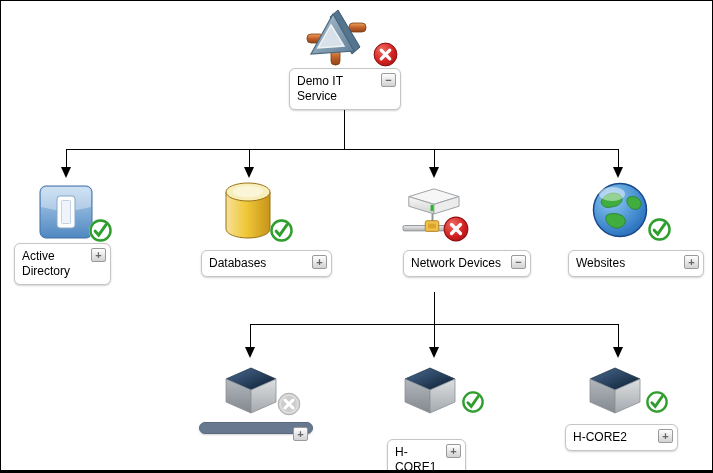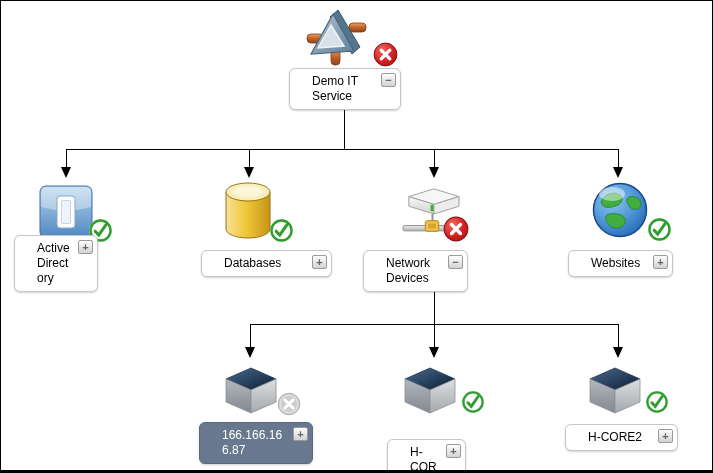--- a/index.html
+++ b/index.html
@@ -10,21 +10,21 @@
   .edge.h{height:1px;}
   .edge.v{width:1px;}
   .arrow{position:absolute;width:0;height:0;margin-left:-5px;
          border-left:5px solid transparent;border-right:5px solid transparent;
          border-top:11px solid #000;}
   .icon{position:absolute;}
   .badge{position:absolute;}
   .node-label{position:absolute;box-sizing:border-box;background:#fff;
               border:1px solid #c6c6c6;border-radius:6px;
               box-shadow:0 1px 2px rgba(0,0,0,.18);
-              padding:5px 26px 5px 22px;font-size:12px;line-height:15px;color:#000;}
+              padding:5px 26px 5px 7px;font-size:12px;line-height:15px;color:#000;}
   .node-label .txt{display:block;overflow-wrap:break-word;}
   .node-label.selected{background:#68788e;border-color:#596a80;color:#fff;}
   .expander{position:absolute;top:4px;right:4px;width:15px;height:14px;
             box-sizing:border-box;border:1px solid #9a9a9a;border-radius:2px;
             background:linear-gradient(#fefefe,#d2d2d2);color:#666;
             font-size:11px;line-height:11px;font-weight:bold;text-align:center;
             padding:0;cursor:pointer;font-family:"Liberation Sans",sans-serif;}
 </style>
 </head>
 <body>
@@ -126,21 +126,21 @@
     <rect x="1" y="1" width="52" height="52" rx="6" fill="url(#gAd)" stroke="#3e6fa5"></rect>
     <path d="M2,8 a6,6 0 0 1 6,-6 h38 a6,6 0 0 1 6,6 v14 q-25,7 -50,0 z" fill="#ffffff" opacity="0.35"></path>
     <rect x="18" y="11" width="18" height="32" rx="3" fill="#fdfdfd" stroke="#89a7c4"></rect>
     <rect x="22.5" y="15.5" width="9" height="23" rx="1" fill="#eef4fa" stroke="#c2d4e4"></rect>
   </svg>
   <svg class="badge" style="left:87px;top:217px" width="25" height="25" viewBox="0 0 25 25">
     <circle cx="12.5" cy="12.5" r="11" fill="#fff" stroke="#cfe8cb"></circle>
     <circle cx="12.5" cy="12.5" r="10" fill="#fff" stroke="#2f9e2f" stroke-width="2.4"></circle>
     <path d="M7.2,13.2 l3.5,3.9 l7.2,-10.3" stroke="#2f9e2f" stroke-width="3" fill="none" stroke-linecap="round"></path>
   </svg>
-  <div class="node-label" style="left:13px;top:234px;width:84px">
+  <div class="node-label" style="left:13px;top:242px;width:97px">
     <span class="txt">Active Directory</span>
     <button class="expander">+</button>
   </div>
 
   <svg class="icon" style="left:222px;top:181px" width="50" height="58" viewBox="0 0 50 58">
     <path d="M3,10 L3,47 A22,9 0 0 0 47,47 L47,10 Z" fill="url(#gDb)" stroke="#9a7113"></path>
     <ellipse cx="25" cy="10" rx="22" ry="9" fill="#f7eebc" stroke="#9a7113"></ellipse>
     <ellipse cx="25" cy="9.5" rx="15" ry="5.5" fill="#fbf6d8"></ellipse>
   </svg>
   <svg class="badge" style="left:268px;top:217px" width="25" height="25" viewBox="0 0 25 25">
@@ -160,54 +160,53 @@
     <rect x="32.5" y="20.5" width="3" height="6.5" fill="#2db32d"></rect>
     <rect x="33.5" y="30" width="2" height="10" fill="#8f9599"></rect>
     <rect x="4" y="42" width="60" height="5.5" rx="1.5" fill="url(#gBar)" stroke="#8a9094"></rect>
     <rect x="27" y="37" width="14" height="11" rx="2" fill="#eec24a" stroke="#b5821e"></rect>
     <rect x="30" y="40" width="8" height="5" fill="#d9a32c"></rect>
   </svg>
   <svg class="badge" style="left:442px;top:215px" width="26" height="26" viewBox="0 0 25 25">
     <circle cx="12.5" cy="12.5" r="11.4" fill="url(#gRed)" stroke="#8c0c0e"></circle>
     <path d="M8.2,8.2 L16.8,16.8 M16.8,8.2 L8.2,16.8" stroke="#fff" stroke-width="3.2" stroke-linecap="round"></path>
   </svg>
-  <div class="node-label" style="left:362px;top:249px;width:105px">
+  <div class="node-label" style="left:402px;top:249px;width:128px">
     <span class="txt">Network Devices</span>
     <button class="expander">−</button>
   </div>
 
   <svg class="icon" style="left:590px;top:180px" width="58" height="58" viewBox="0 0 58 58">
     <circle cx="29" cy="29" r="26.5" fill="url(#gGlobe)" stroke="#17488a" stroke-width="1.5"></circle>
     <path d="M10,21 C13,12 24,10 29,14 C33,17 31,23 25,25 C18,27 12,28 10,21 Z" fill="#3fae3f" stroke="#2b7d2b" stroke-width="0.8"></path>
     <path d="M38,16 C44,14 50,18 50,23 C50,28 44,30 40,27 C36,24 34,18 38,16 Z" fill="#3fae3f" stroke="#2b7d2b" stroke-width="0.8"></path>
     <path d="M16,34 C22,31 32,33 34,38 C36,43 30,48 24,47 C18,46 12,38 16,34 Z" fill="#3fae3f" stroke="#2b7d2b" stroke-width="0.8"></path>
     <ellipse cx="21" cy="13" rx="13" ry="7" fill="#ffffff" opacity="0.45"></ellipse>
   </svg>
   <svg class="badge" style="left:646px;top:216px" width="25" height="25" viewBox="0 0 25 25">
     <circle cx="12.5" cy="12.5" r="11" fill="#fff" stroke="#cfe8cb"></circle>
     <circle cx="12.5" cy="12.5" r="10" fill="#fff" stroke="#2f9e2f" stroke-width="2.4"></circle>
     <path d="M7.2,13.2 l3.5,3.9 l7.2,-10.3" stroke="#2f9e2f" stroke-width="3" fill="none" stroke-linecap="round"></path>
   </svg>
-  <div class="node-label" style="left:567px;top:249px;width:105px">
+  <div class="node-label" style="left:567px;top:249px;width:136px">
     <span class="txt">Websites</span>
     <button class="expander">+</button>
   </div>
 
   <svg class="icon" style="left:223px;top:365px" width="54" height="50" viewBox="0 0 54 50">
     <polygon points="27,2 52,13 27,24 2,13" fill="url(#gCubeTop)" stroke="#25384c" stroke-width="0.8"></polygon>
     <polygon points="2,13 27,24 27,47 2,36" fill="url(#gCubeL)" stroke="#8a9096" stroke-width="0.8"></polygon>
     <polygon points="52,13 27,24 27,47 52,36" fill="url(#gCubeR)" stroke="#8a9096" stroke-width="0.8"></polygon>
   </svg>
   <svg class="badge" style="left:276px;top:391px" width="24" height="24" viewBox="0 0 24 24">
     <circle cx="12" cy="12" r="10.8" fill="#cdcdcd" stroke="#b0b0b0"></circle>
     <circle cx="12" cy="12" r="8.8" fill="none" stroke="#e0e0e0" stroke-width="1.6"></circle>
     <path d="M8,8 L16,16 M16,8 L8,16" stroke="#fff" stroke-width="3" stroke-linecap="round"></path>
   </svg>
   <div class="node-label selected" style="left:198px;top:421px;width:114px">
-    <span class="txt">166.166.166.87</span>
     <button class="expander">+</button>
   </div>
 
   <svg class="icon" style="left:402px;top:365px" width="54" height="50" viewBox="0 0 54 50">
     <polygon points="27,2 52,13 27,24 2,13" fill="url(#gCubeTop)" stroke="#25384c" stroke-width="0.8"></polygon>
     <polygon points="2,13 27,24 27,47 2,36" fill="url(#gCubeL)" stroke="#8a9096" stroke-width="0.8"></polygon>
     <polygon points="52,13 27,24 27,47 52,36" fill="url(#gCubeR)" stroke="#8a9096" stroke-width="0.8"></polygon>
   </svg>
   <svg class="badge" style="left:460px;top:389px" width="24" height="24" viewBox="0 0 25 25">
     <circle cx="12.5" cy="12.5" r="11" fill="#fff" stroke="#cfe8cb"></circle>

